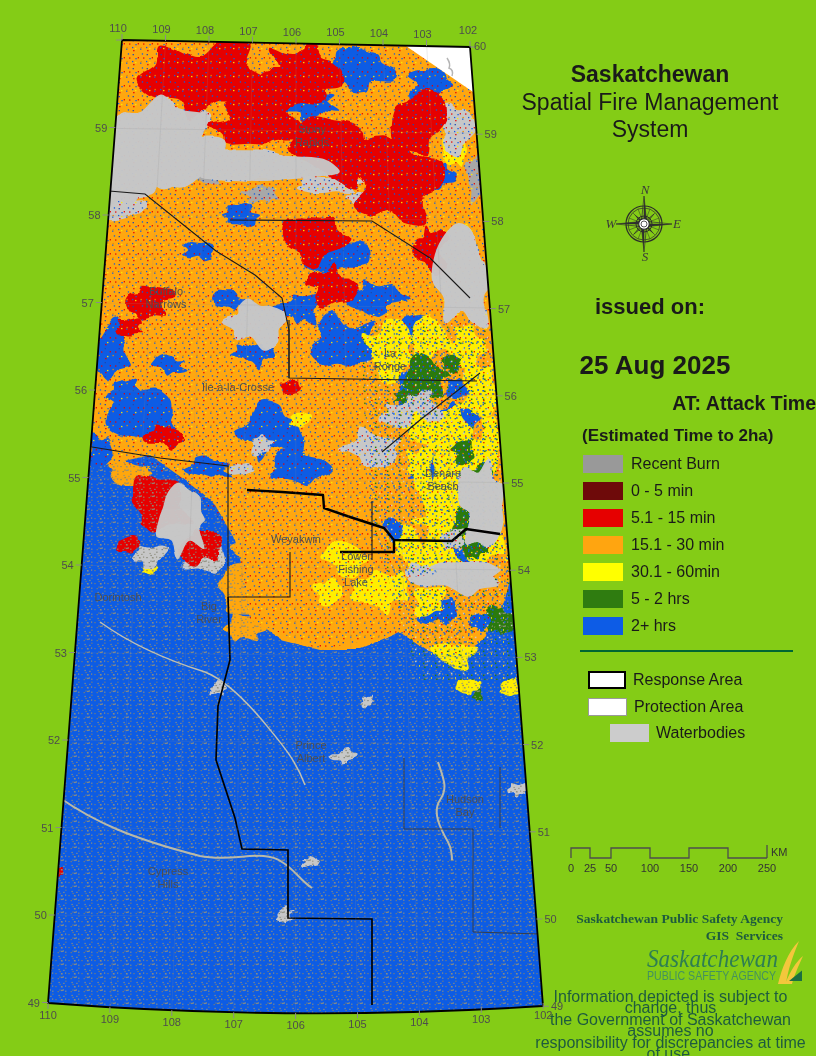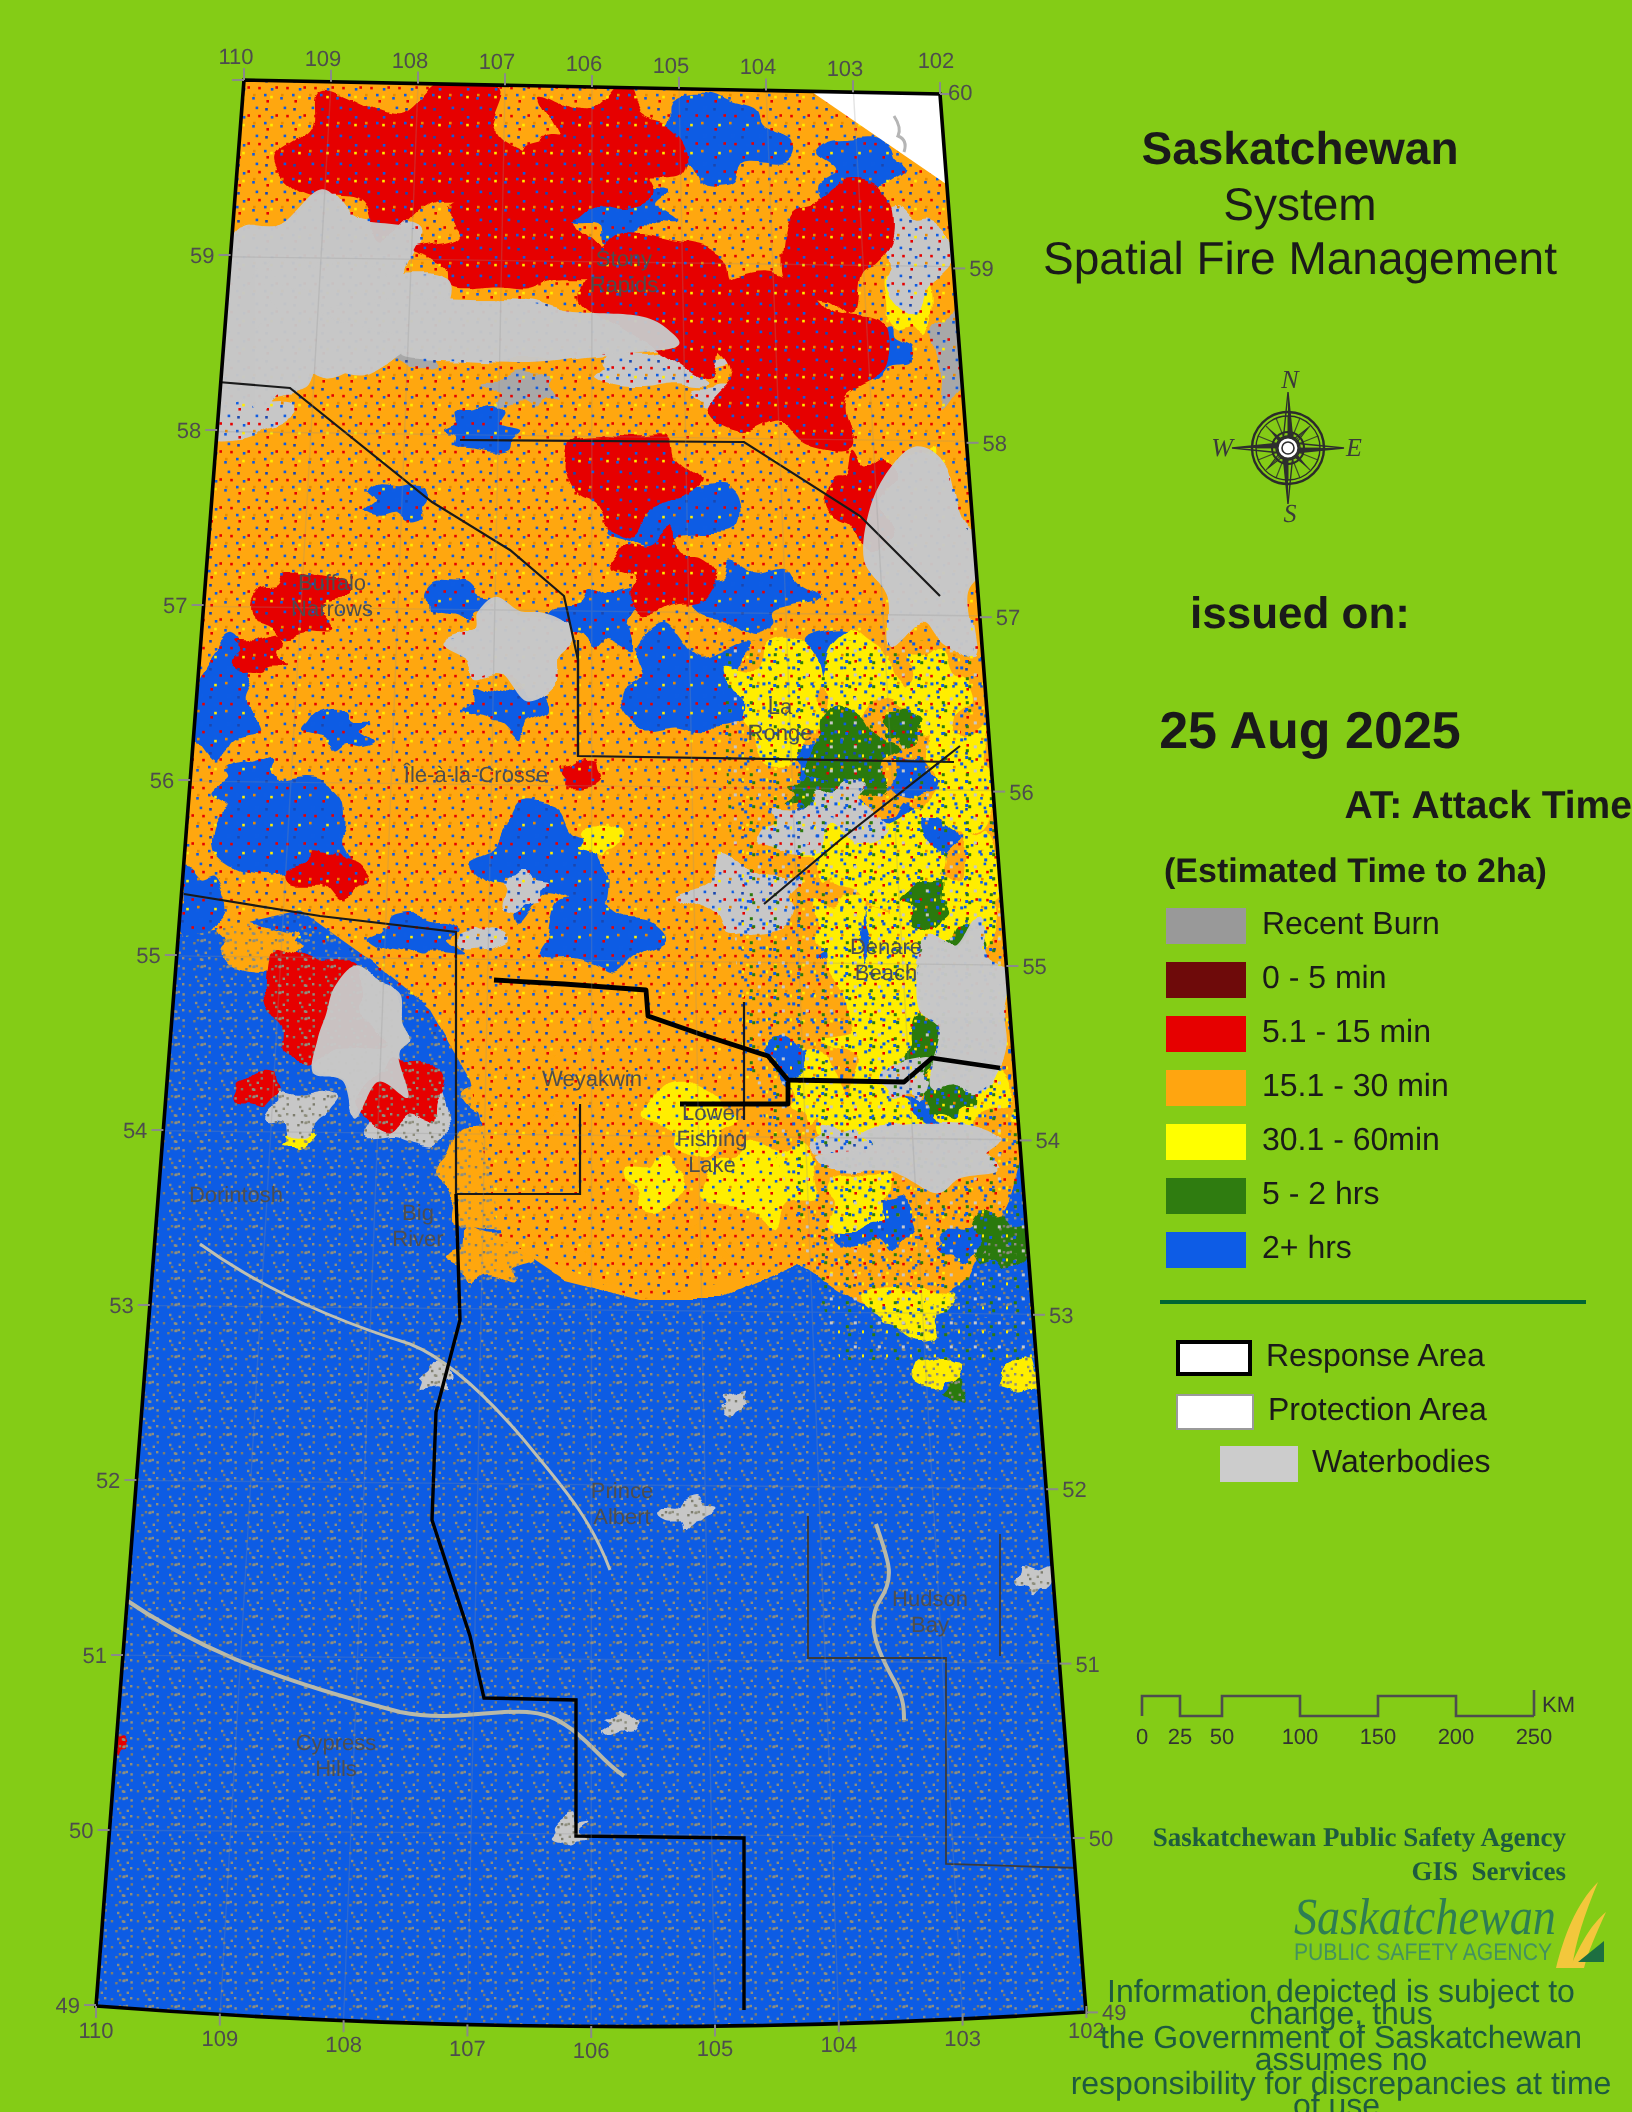--- a/index.html
+++ b/index.html
@@ -388,22 +388,22 @@
 <text x="311" y="762">Albert</text>
 <text x="465" y="803">Hudson</text>
 <text x="465" y="816">Bay</text>
 <text x="168" y="875">Cypress</text>
 <text x="168" y="888">Hills</text>
 </g>
 </svg>
 
 <div class="abs" style="left:500px;top:61px;width:300px;text-align:center;font-size:23px;color:#1a1a1a;line-height:27.5px;">
 <div style="font-weight:bold;">Saskatchewan</div>
+<div>Spatial Fire Management</div>
 <div>System</div>
-<div>Spatial Fire Management</div>
 </div>
 <svg width="110" height="110" viewBox="0 0 110 110" style="position:absolute;left:589px;top:169px">
 
 <g stroke="#2b2b2b" fill="none">
 <circle cx="55" cy="55" r="18" stroke-width="1.2"></circle>
 <circle cx="55" cy="55" r="16" stroke-width="0.7"></circle>
 <circle cx="55" cy="55" r="8" stroke-width="1"></circle>
 <circle cx="55" cy="55" r="6" stroke-width="0.7"></circle>
 <g stroke-width="0.6" opacity="0.8">
 <line x1="55" y1="39" x2="55" y2="71"></line>

